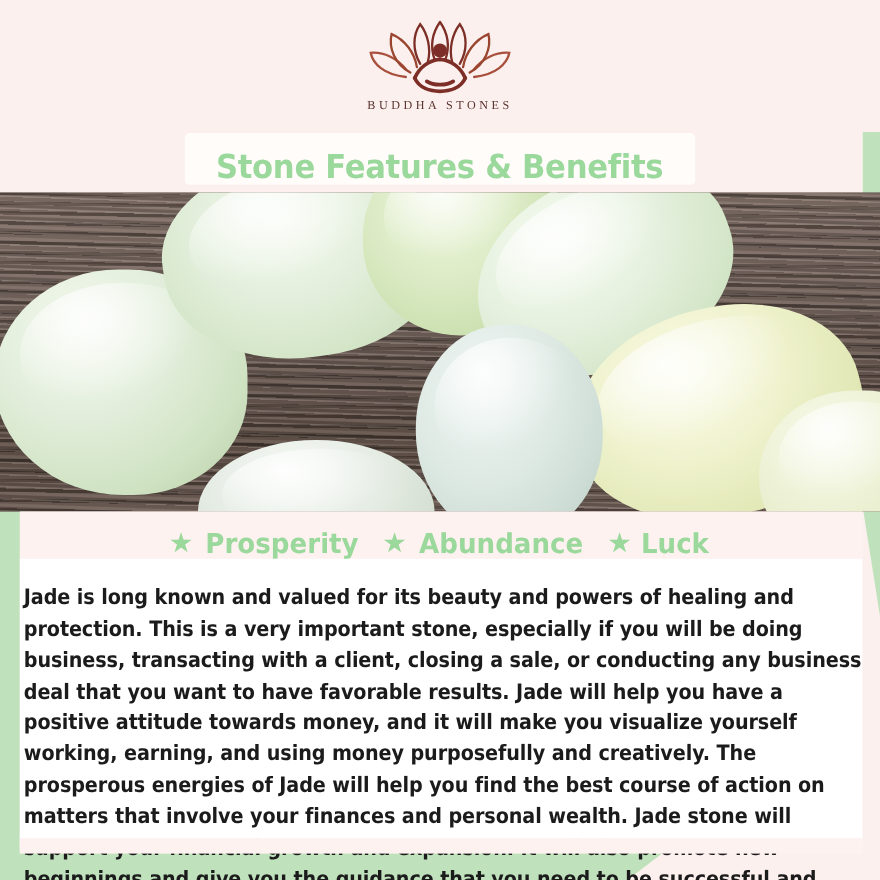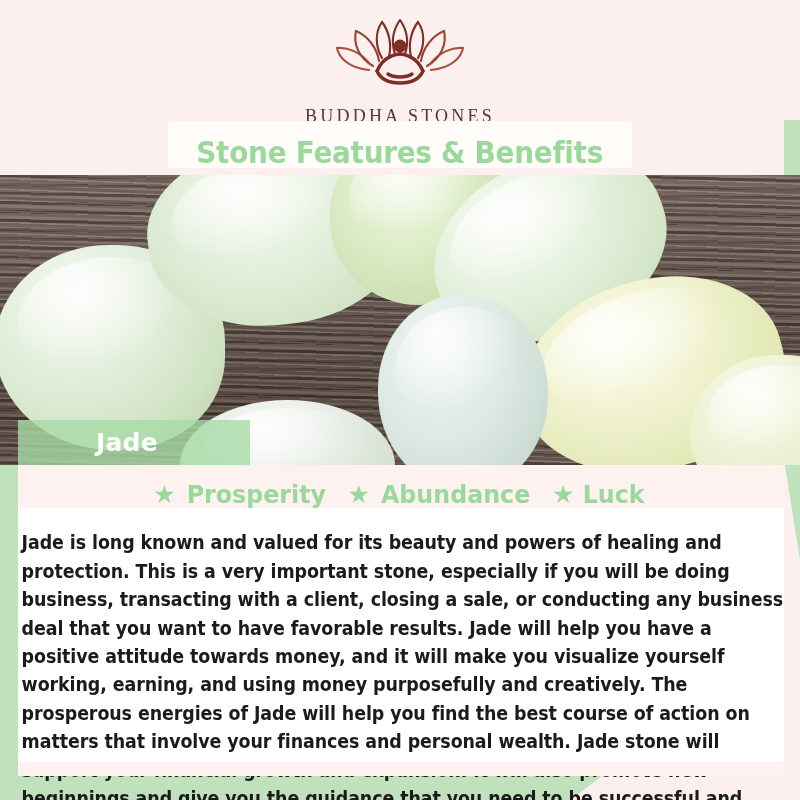--- a/index.html
+++ b/index.html
@@ -18,21 +18,21 @@
   #deco-left-strip{top:205px;left:0;width:20px;height:572px;
       clip-path:polygon(0 0,100% 4%,100% 100%,0 100%);}
   #deco-bottom{top:762px;left:0;width:620px;height:38px;
       clip-path:polygon(0 0,100% 0,92% 100%,0 100%);}
 
   
   #header{position:absolute;top:0;left:0;width:800px;height:120px;background:#fbf0ee;}
   #logo{position:absolute;top:14px;left:0;width:800px;text-align:center;}
   #logo svg{display:block;margin:0 auto;}
   #brand-name{
-    margin-top:20px;font-family:"Liberation Serif",serif;font-size:18px;
+    margin-top:4px;font-family:"Liberation Serif",serif;font-size:11px;
     letter-spacing:3.2px;color:#5c3530;font-weight:400;
   }
 
   
   #title-banner{
     position:absolute;top:121px;left:168px;width:464px;height:47px;
     background:#fffcfa;border-radius:4px;
     display:flex;align-items:flex-end;justify-content:center;
   }
   #title-text{
@@ -192,23 +192,20 @@
     <div class="stone" style="left:180px;top:225px;width:215px;height:130px;
                 background:radial-gradient(ellipse at 40% 24%,#f4f8f3 0%,#e5ece4 45%,#d2ddcf 78%,#bccab8 100%);
                 border-radius:50% 50% 46% 46%;"></div>
 
     <div class="stone" style="left:690px;top:180px;width:175px;height:160px;
                 background:radial-gradient(ellipse at 34% 28%,#f7fae9 0%,#ecf1d4 42%,#dce5bc 78%,#c6d3a2 100%);
                 border-radius:50% 46% 48% 52%;"></div>
 
   </div>
 
-  <div id="jade-band">
-    <span id="jade-label">Jade</span>
-  </div>
 
   <div id="body-panel"></div>
 
   <div id="keywords">
     <span class="kw">
       <span class="star">★</span>
       <span class="kw-label">Prosperity</span>
     </span>
     <span class="kw">
       <span class="star">★</span>

